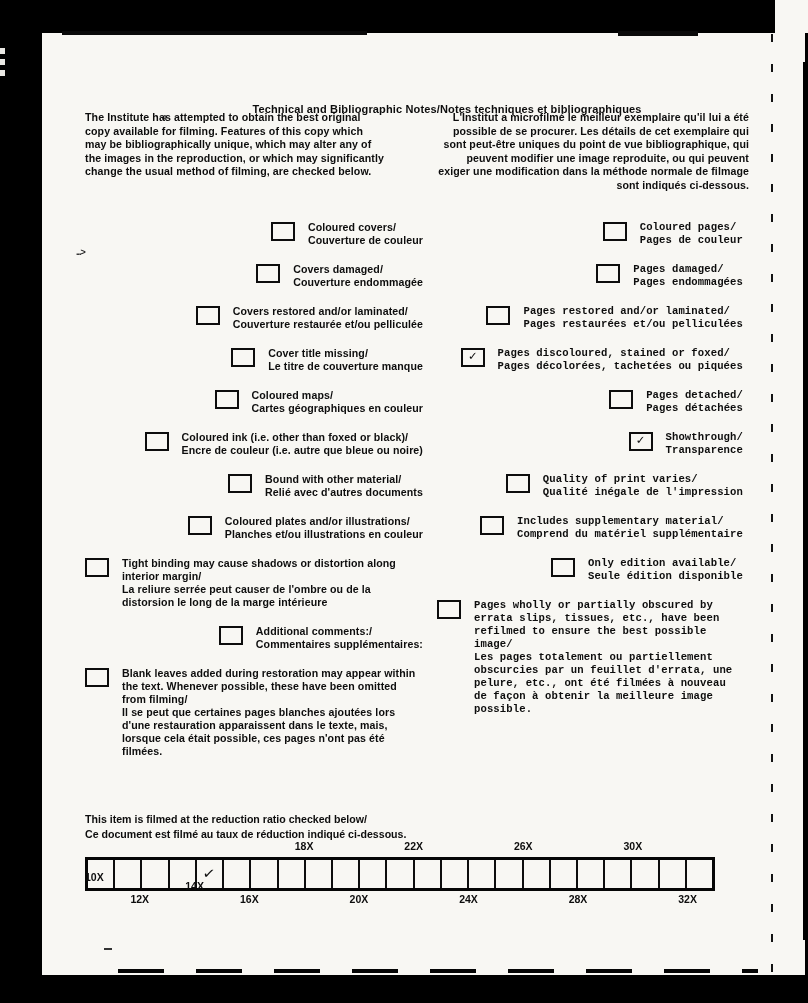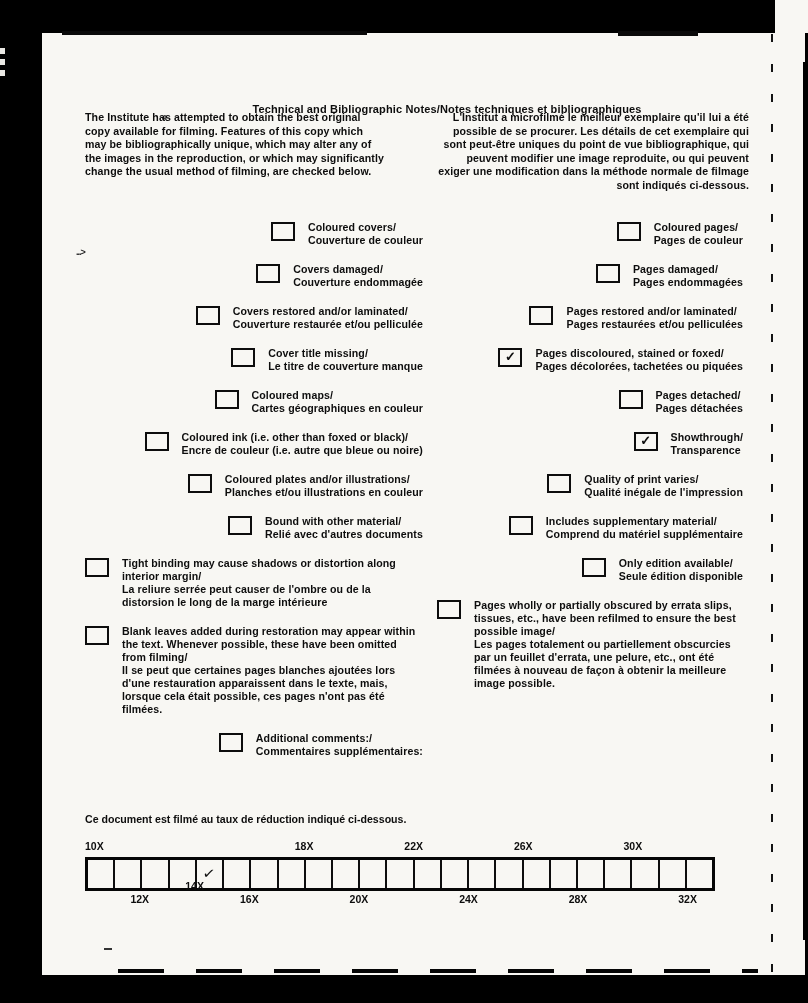--- a/index.html
+++ b/index.html
@@ -38,21 +38,21 @@
   }
   .intro{
     position:absolute;top:111px;font-size:10.6px;font-weight:bold;line-height:13.5px;
     letter-spacing:.1px;
   }
   .intro-left{left:85px;width:302px;}
   .intro-right{left:437px;width:312px;text-align:right;}
 
   .col{position:absolute;top:221px;}
   .col-left{left:85px;width:338px;}
-  .col-right{left:437px;width:306px;}
+  .col-right{left:437px;width:306px;font-family:Liberation Mono, monospace;}
 
   .row{display:flex;margin-bottom:16px;justify-content:flex-end;}
   .cb{
     flex:0 0 auto;width:20px;height:15px;border:2px solid #0d0d0d;margin-right:13px;
     font-size:13px;line-height:14px;text-align:center;font-weight:bold;color:#0d0d0d;
     position:relative;top:1px;background:transparent;
   }
   .lbl{font-size:10.6px;font-weight:bold;line-height:13px;letter-spacing:.1px;}
 
   .footer-text{
@@ -124,52 +124,52 @@
         <div class="row">
           <span class="cb"></span>
           <div class="lbl">
             <div>Coloured ink (i.e. other than foxed or black)/</div>
             <div>Encre de couleur (i.e. autre que bleue ou noire)</div>
           </div>
         </div>
         <div class="row">
           <span class="cb"></span>
           <div class="lbl">
+            <div>Bound with other material/</div>
+            <div>Relié avec d'autres documents</div>
+          </div>
+        </div>
+        <div class="row">
+          <span class="cb"></span>
+          <div class="lbl">
             <div>Coloured plates and/or illustrations/</div>
             <div>Planches et/ou illustrations en couleur</div>
           </div>
         </div>
         <div class="row">
           <span class="cb"></span>
           <div class="lbl">
-            <div>Bound with other material/</div>
-            <div>Relié avec d'autres documents</div>
-          </div>
-        </div>
-        <div class="row">
-          <span class="cb"></span>
-          <div class="lbl">
             <div>Tight binding may cause shadows or distortion along interior margin/</div>
             <div>La reliure serrée peut causer de l'ombre ou de la distorsion le long de la marge intérieure</div>
           </div>
         </div>
         <div class="row">
           <span class="cb"></span>
           <div class="lbl">
+            <div>Additional comments:/</div>
+            <div>Commentaires supplémentaires:</div>
+          </div>
+        </div>
+        <div class="row">
+          <span class="cb"></span>
+          <div class="lbl">
             <div>Blank leaves added during restoration may appear within the text. Whenever possible, these have been omitted from filming/</div>
             <div>Il se peut que certaines pages blanches ajoutées lors d'une restauration apparaissent dans le texte, mais, lorsque cela était possible, ces pages n'ont pas été filmées.</div>
           </div>
         </div>
-        <div class="row">
-          <span class="cb"></span>
-          <div class="lbl">
-            <div>Additional comments:/</div>
-            <div>Commentaires supplémentaires:</div>
-          </div>
-        </div>
       </div>
     <div class="col col-right" id="right-col" style="left:395px;top:188px;">
         <div class="row">
           <span class="cb"></span>
           <div class="lbl">
             <div>Coloured pages/</div>
             <div>Pages de couleur</div>
           </div>
         </div>
         <div class="row">
@@ -233,26 +233,27 @@
           <div class="lbl">
             <div>Pages wholly or partially obscured by errata slips, tissues, etc., have been refilmed to ensure the best possible image/</div>
             <div>Les pages totalement ou partiellement obscurcies par un feuillet d'errata, une pelure, etc., ont été filmées à nouveau de façon à obtenir la meilleure image possible.</div>
           </div>
         </div>
       </div>
 
     <div class="arrow-mark" style="left:34px;top:214px;">...&gt;</div>
 
     <div class="footer-text" style="left:43px;top:779px;">
+      <div>This item is filmed at the reduction ratio checked below/</div>
       <div>Ce document est filmé au taux de réduction indiqué ci-dessous.</div>
     </div>
 
     <div class="scale-wrap" style="left:43px;top:807px;">
       <div class="scale-row" id="scale-top">
-          <span class="slabel first" style="left: 0%;">10X</span>
+          <span class="slabel first" style="left: 0%; margin-top: 31px;">10X</span>
           <span class="slabel" style="left: 17.3913%; margin-top: 40px;">14X</span>
           <span class="slabel" style="left: 34.7826%;">18X</span>
           <span class="slabel" style="left: 52.1739%;">22X</span>
           <span class="slabel" style="left: 69.5652%;">26X</span>
           <span class="slabel" style="left: 86.9565%;">30X</span>
         </div>
       <div class="scale-bar" id="scale-bar">
           <div class="scale-cell"></div>
           <div class="scale-cell"></div>
           <div class="scale-cell"></div>

